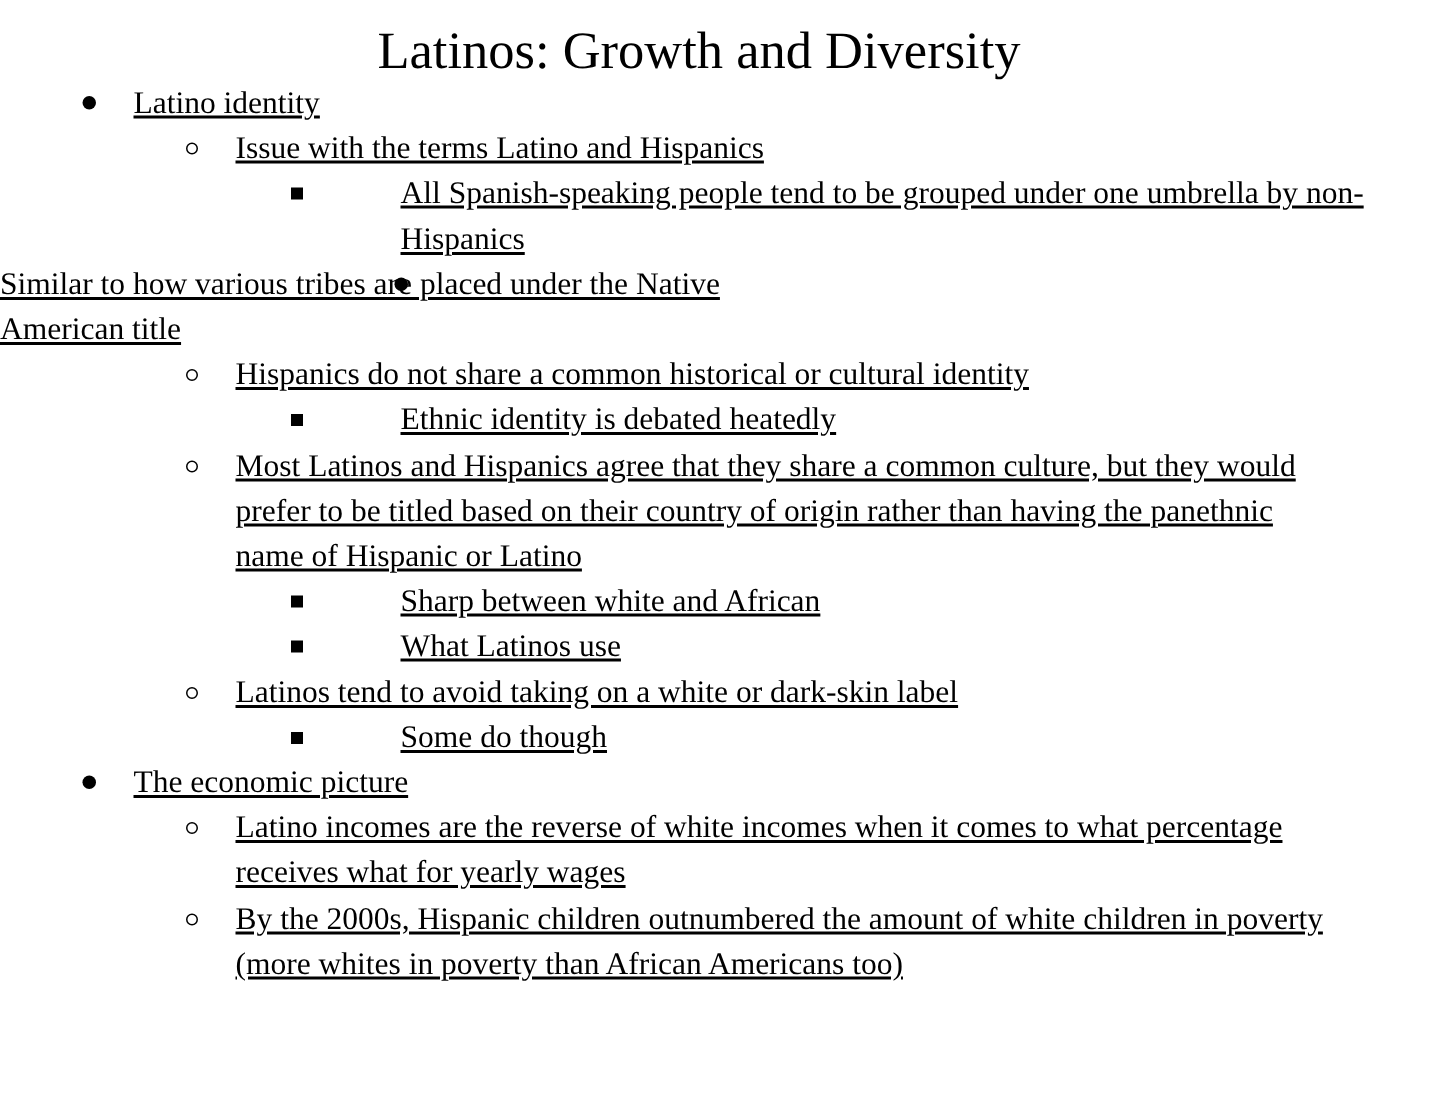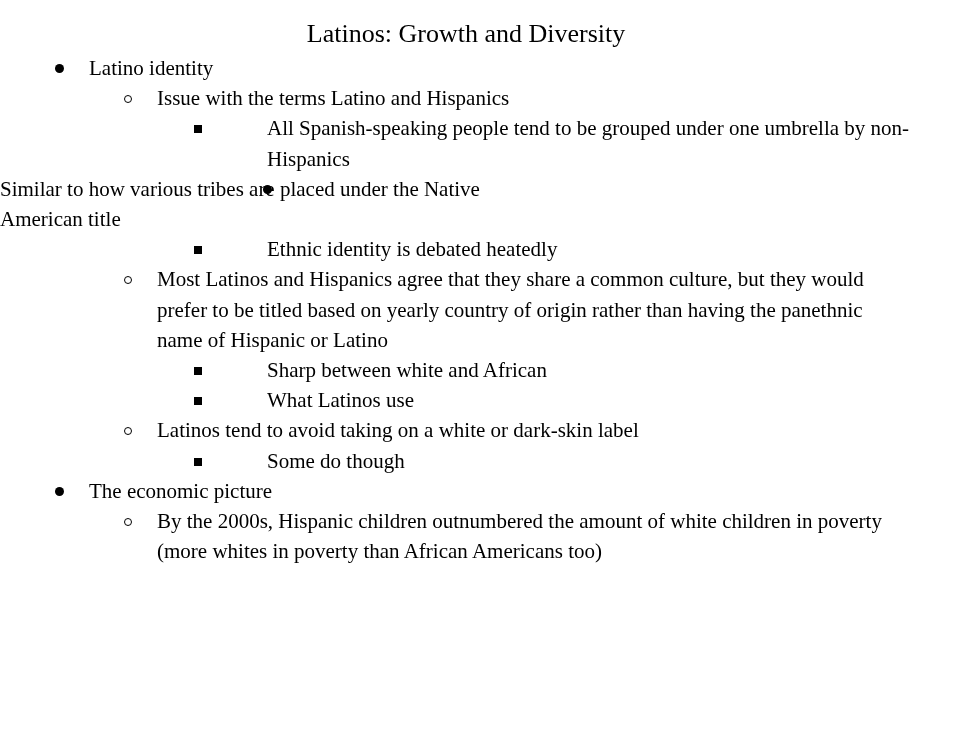--- a/index.html
+++ b/index.html
@@ -14,37 +14,38 @@
       position: relative;
       font-family: "Liberation Serif", "DejaVu Serif", serif;
       color: #000000;
     }
     .title {
       position: absolute;
       top: 17px;
       left: 0;
       width: 932px;
       text-align: center;
-      font-size: 26px;
+      font-size: 35px;
       line-height: 34px;
       white-space: nowrap;
     }
     .outline {
       position: absolute;
       top: 53px;
       left: 0;
       width: 968px;
       margin: 0;
       padding: 0;
       list-style: none;
     }
     .item {
       position: relative;
       font-size: 21px;
       line-height: 30.2px;
+      text-decoration: underline;
     }
     .bullet {
       position: absolute;
       top: 0;
       display: inline-block;
       height: 30.2px;
     }
     .text {
       display: block;
     }
@@ -116,27 +117,31 @@
     <span class="text">Issue with the terms Latino and Hispanics</span>
   </li>
   <li class="item lvl-3">
     <span class="bullet"></span>
     <span class="text">All Spanish-speaking people tend to be grouped under one umbrella by non-Hispanics</span>
   </li>
   <li class="item lvl-4">
     <span class="bullet"></span>
     <span class="text">Similar to how various tribes are placed under the Native American title</span>
   </li>
+  <li class="item lvl-2">
+    <span class="bullet"></span>
+    <span class="text">Hispanics do not share a common historical or cultural identity</span>
+  </li>
   <li class="item lvl-3">
     <span class="bullet"></span>
     <span class="text">Ethnic identity is debated heatedly</span>
   </li>
   <li class="item lvl-2">
     <span class="bullet"></span>
-    <span class="text">Most Latinos and Hispanics agree that they share a common culture, but they would prefer to be titled based on yearly country of origin rather than having the panethnic name of Hispanic or Latino</span>
+    <span class="text">Most Latinos and Hispanics agree that they share a common culture, but they would prefer to be titled based on their country of origin rather than having the panethnic name of Hispanic or Latino</span>
   </li>
   <li class="item lvl-3">
     <span class="bullet"></span>
     <span class="text">Sharp between white and African</span>
   </li>
   <li class="item lvl-3">
     <span class="bullet"></span>
     <span class="text">What Latinos use</span>
   </li>
   <li class="item lvl-2">
@@ -146,15 +151,19 @@
   <li class="item lvl-3">
     <span class="bullet"></span>
     <span class="text">Some do though</span>
   </li>
   <li class="item lvl-1">
     <span class="bullet"></span>
     <span class="text">The economic picture</span>
   </li>
   <li class="item lvl-2">
     <span class="bullet"></span>
+    <span class="text">Latino incomes are the reverse of white incomes when it comes to what percentage receives what for yearly wages</span>
+  </li>
+  <li class="item lvl-2">
+    <span class="bullet"></span>
     <span class="text">By the 2000s, Hispanic children outnumbered the amount of white children in poverty (more whites in poverty than African Americans too)</span>
   </li>
 </ul>
 
 </body></html>

